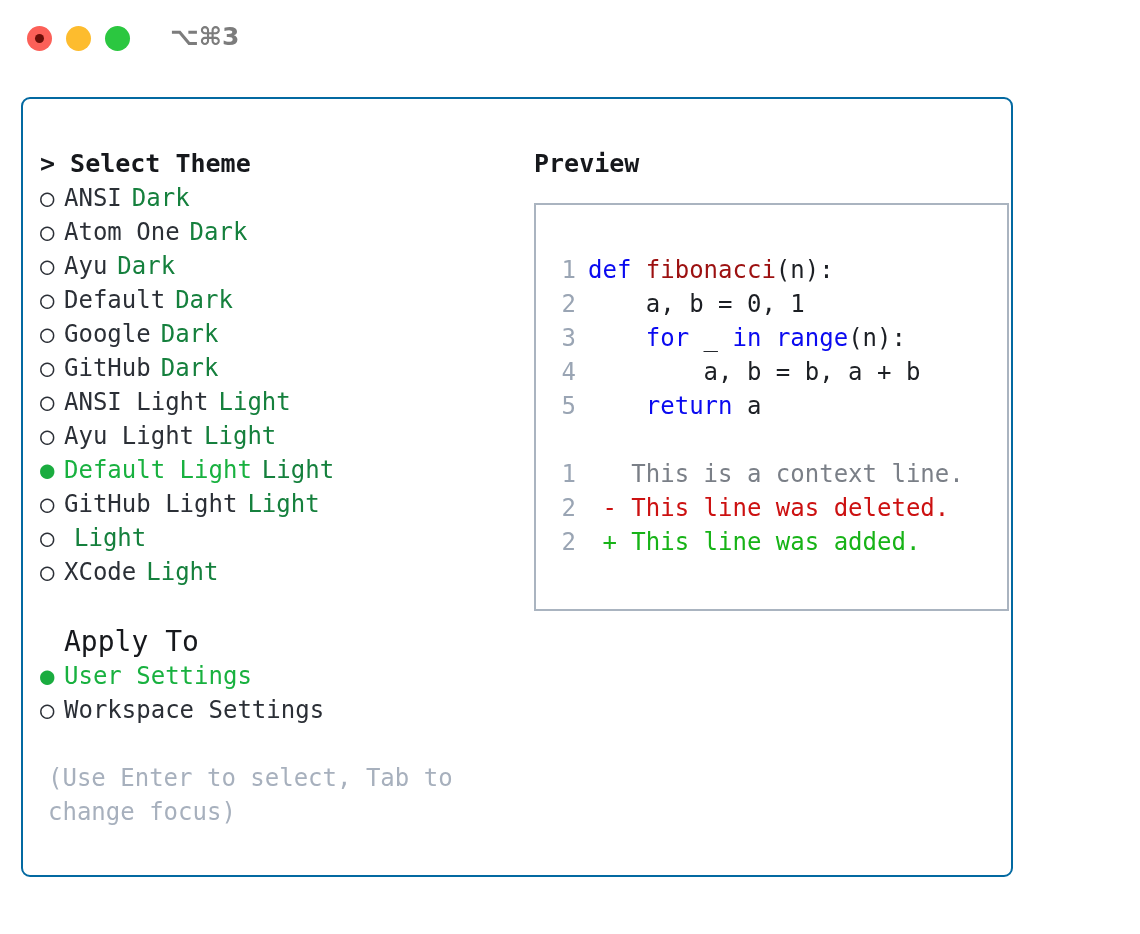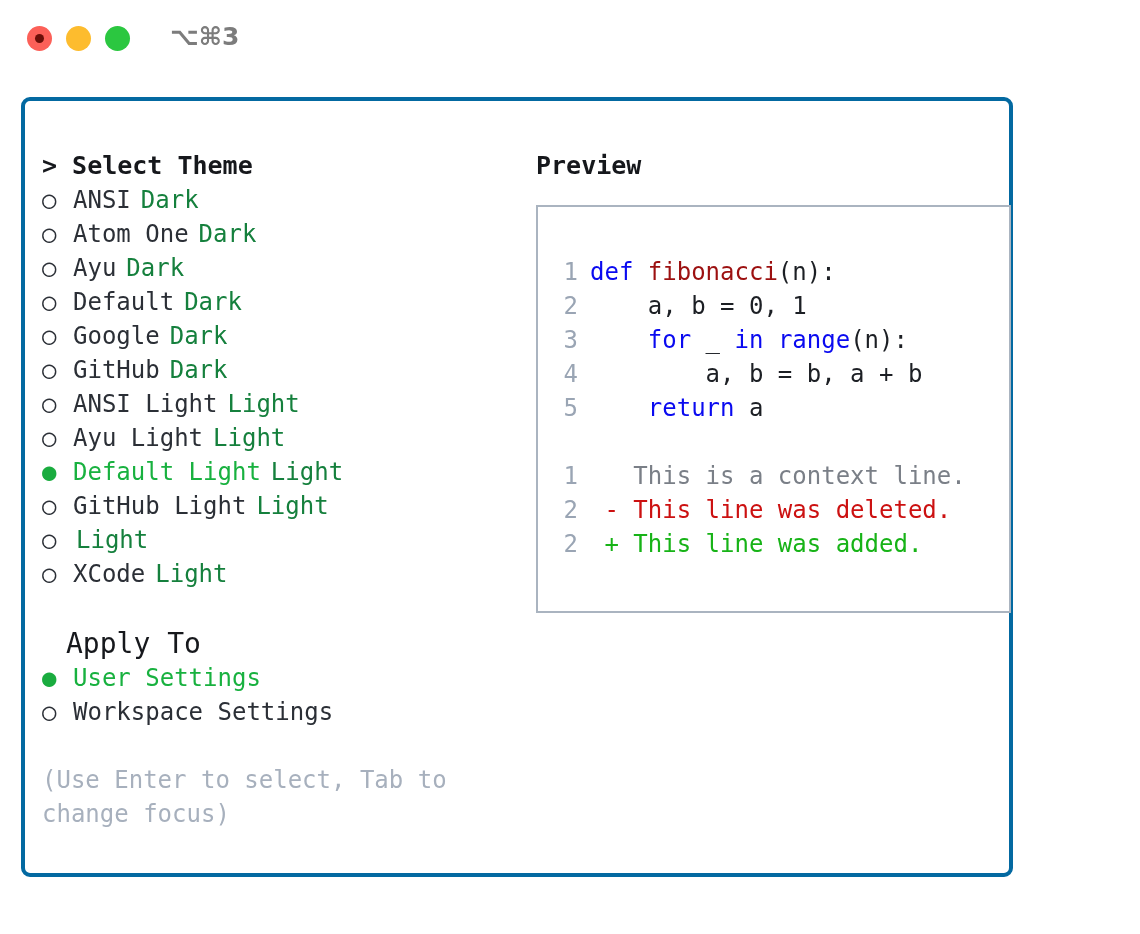--- a/index.html
+++ b/index.html
@@ -72,21 +72,21 @@
     white-space: nowrap;
   }
 
   
   .panel {
     position: absolute;
     left: 21px;
     top: 97px;
     width: 992px;
     height: 780px;
-    border: 4px solid #0369a1;
+    border: 2px solid #0369a1;
     border-radius: 9px;
     box-sizing: border-box;
     background: #ffffff;
   }
 
   .panel-inner {
     position: absolute;
     left: 0; top: 0;
     width: 100%; height: 100%;
   }
@@ -121,21 +121,21 @@
   .opt .bullet {
     width: 24px;
     flex: 0 0 24px;
     font-size: 24px;
     line-height: 34px;
     color: #2b2f36;
     text-align: left;
   }
   .opt.sel .bullet { color: #1aac3f; }
   .opt.sel .opt-label { color: #18b13f; }
-  .opt .opt-label { color: #2b2f36; margin-left: 7px; }
+  .opt .opt-label { color: #2b2f36; }
   .opt .opt-kind {
     color: #15803d;
     margin-left: 10px;
   }
 
   .apply-head {
     margin-top: 36px;
     font-size: 28px;
     color: #16181c;
     line-height: 34px;
@@ -143,20 +143,21 @@
     white-space: pre;
   }
 
   .hint {
     margin-top: 34px;
     font-size: 24px;
     line-height: 34px;
     color: #a7b0bd;
     width: 410px;
     white-space: normal;
+    margin-left: 8px;
   }
 
   
   .right-col {
     position: absolute;
     left: 479px;
     top: 48px;
     width: 490px;
     padding-left: 32px;
   }

